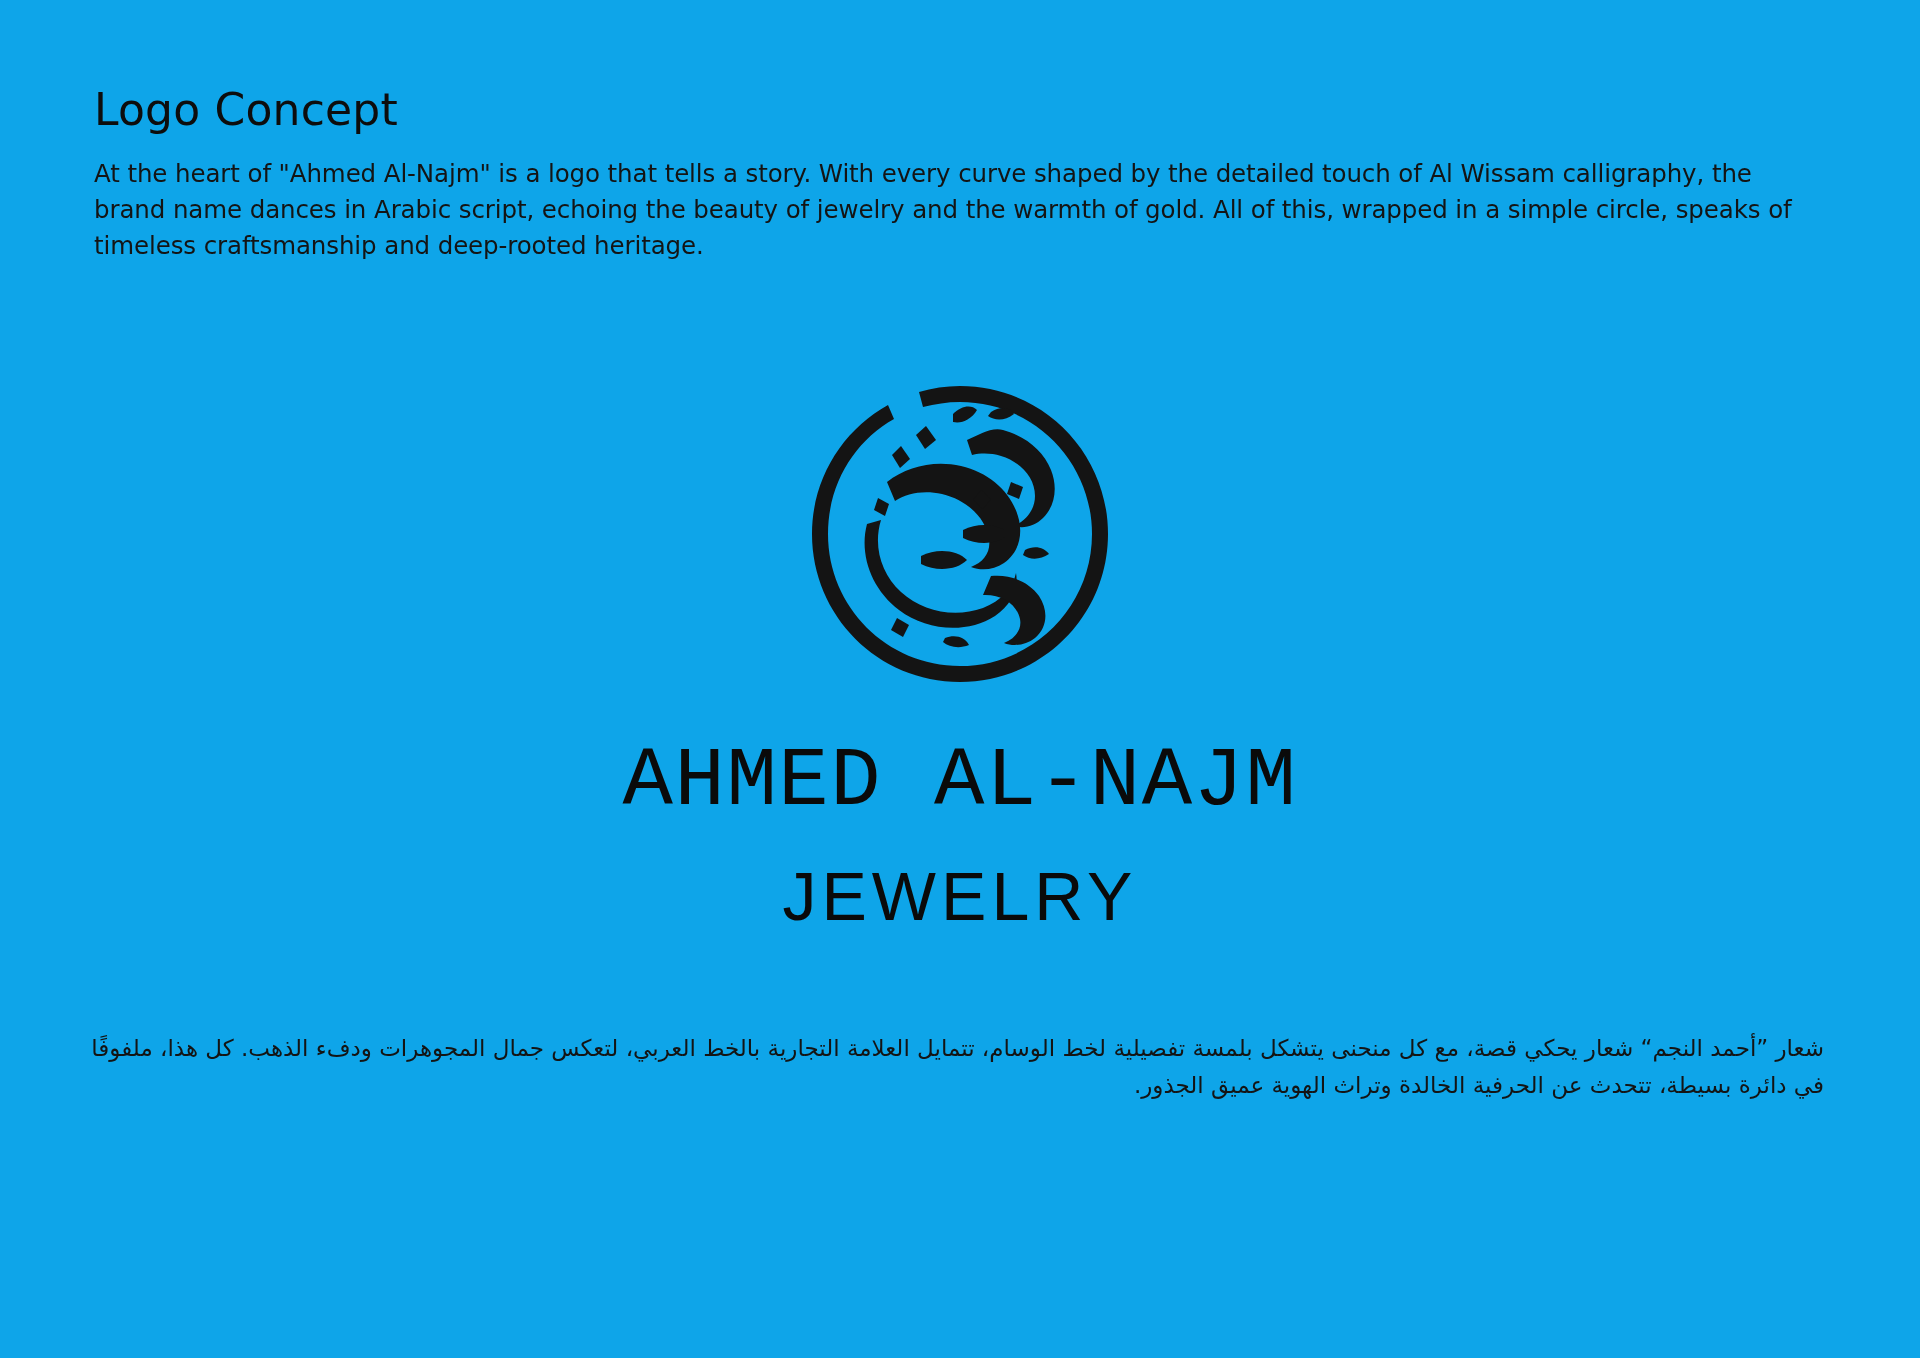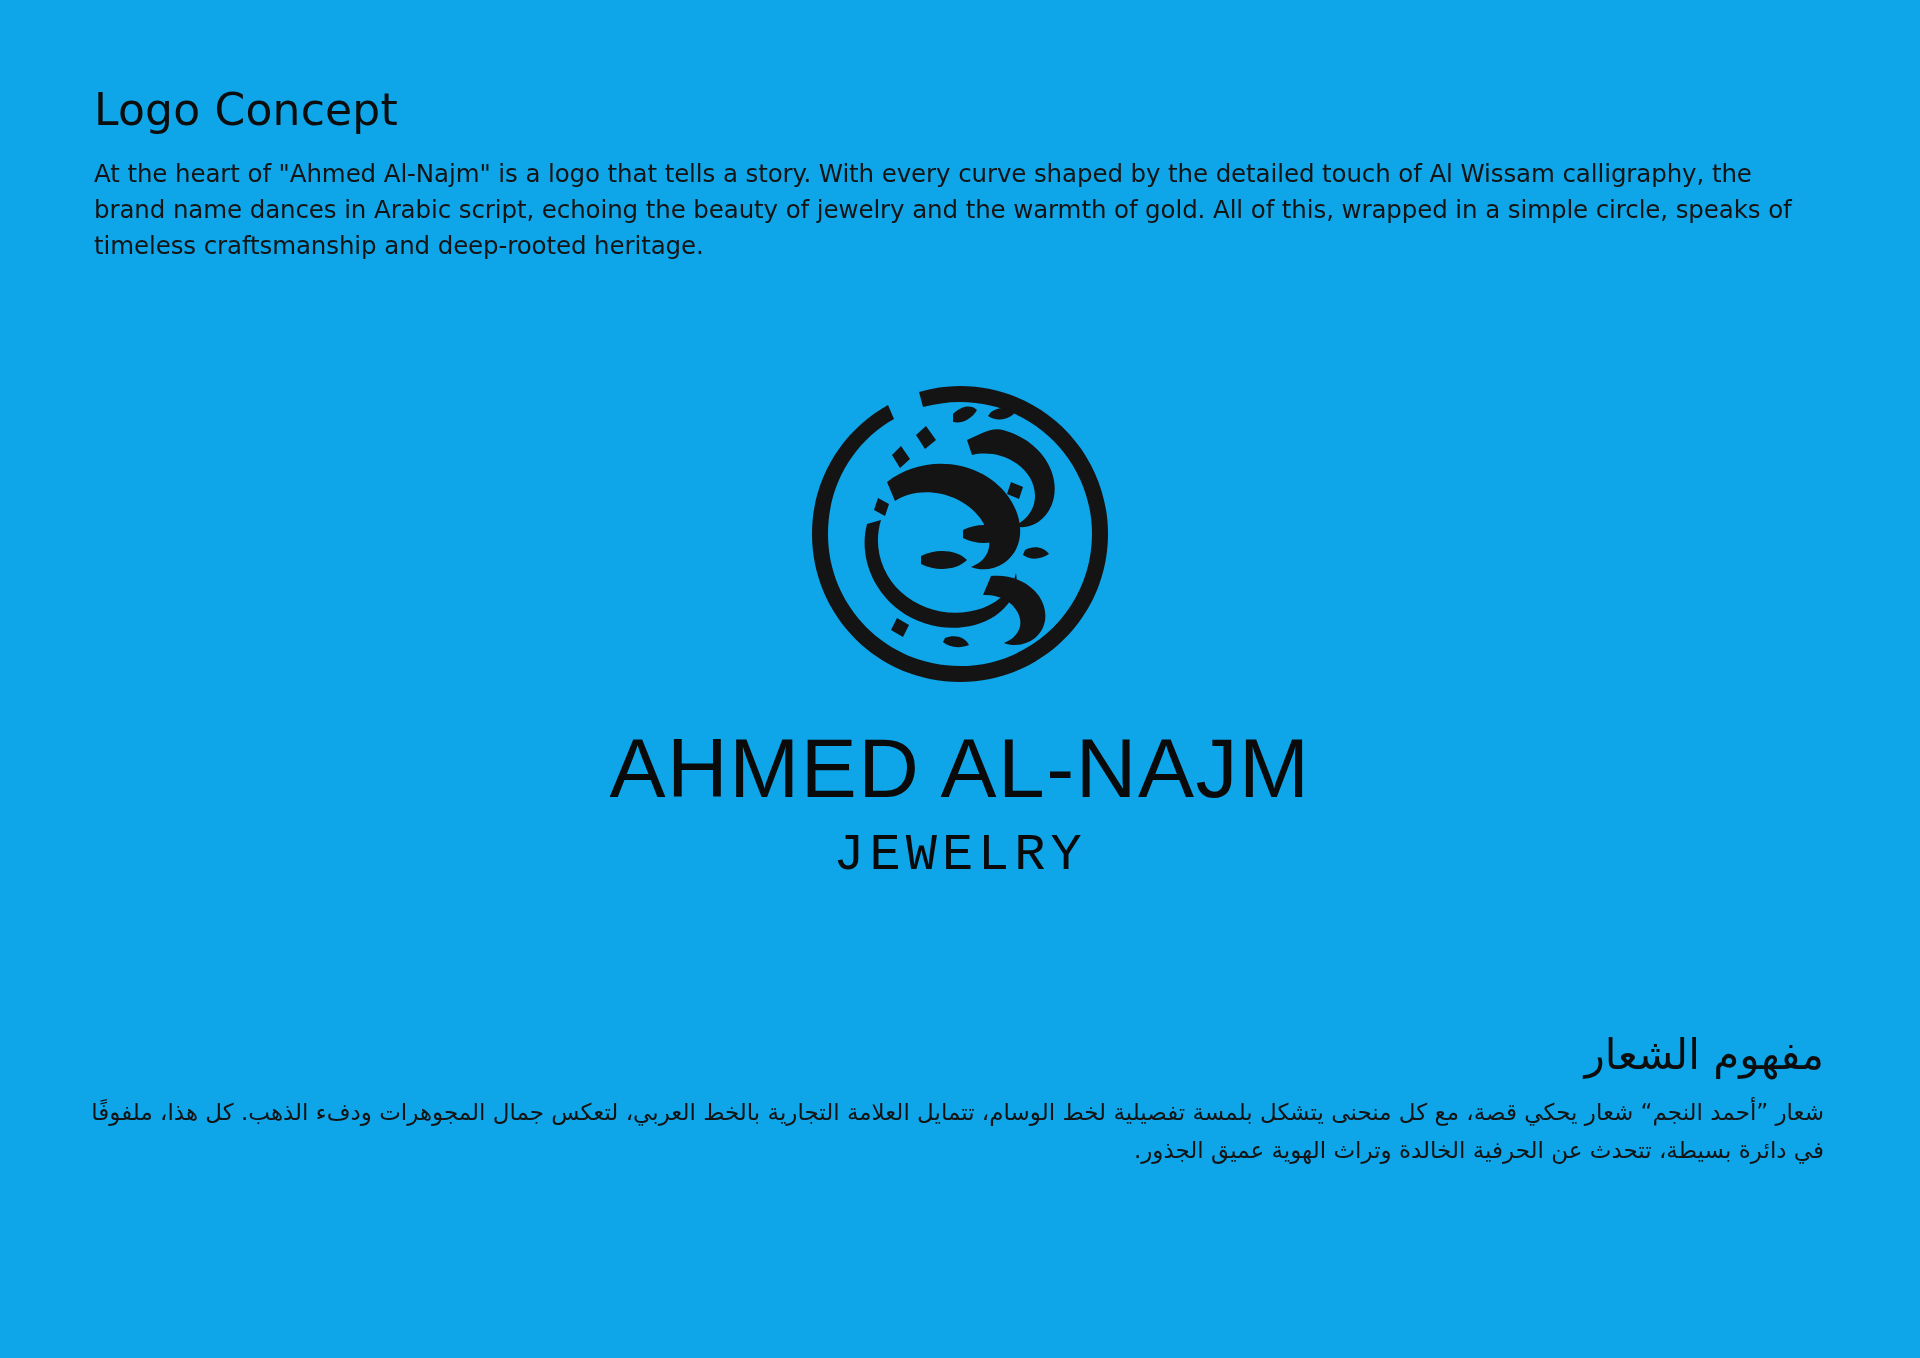--- a/index.html
+++ b/index.html
@@ -63,35 +63,35 @@
     align-items: center;
   }
 
   .logo-mark {
     width: 330px;
     height: 330px;
     display: block;
   }
 
   .wordmark {
-    font-family: Liberation Sans, sans-serif;
+    font-family: Liberation Mono, monospace;
     font-size: 84px;
     letter-spacing: 1.5px;
     color: #0a0a0a;
-    margin-top: 26px;
+    margin-top: 40px;
     line-height: 1;
     white-space: nowrap;
   }
 
   .sub-wordmark {
-    font-family: Liberation Mono, monospace;
-    font-size: 52px;
+    font-family: Liberation Sans, sans-serif;
+    font-size: 68px;
     letter-spacing: 5px;
     color: #0a0a0a;
-    margin-top: 20px;
+    margin-top: 38px;
     line-height: 1;
     white-space: nowrap;
   }
 
   
   .arabic-block {
     position: absolute;
     right: 96px;
     top: 1030px;
     width: 1740px;
@@ -197,17 +197,16 @@
         <path d="M150 268 c10 -4 20 -1 24 7 -10 4 -20 2 -26 -3 z"></path>
         <path d="M186 120 l10 9 -8 10 -10 -9 z"></path>
       </g>
     </svg>
 
     <div class="wordmark">AHMED AL-NAJM</div>
     <div class="sub-wordmark">JEWELRY</div>
   </div>
 
   <div class="arabic-block">
-    <h2 class="arabic-title">مفهوم الشعار</h2>
     <p class="arabic-body">شعار ”أحمد النجم“ شعار يحكي قصة، مع كل منحنى يتشكل بلمسة تفصيلية لخط الوسام، تتمايل العلامة التجارية بالخط العربي، لتعكس جمال المجوهرات ودفء الذهب. كل هذا، ملفوفًا في دائرة بسيطة، تتحدث عن الحرفية الخالدة وتراث الهوية عميق الجذور.</p>
   </div>
 
 </div>
 
 </body></html>

